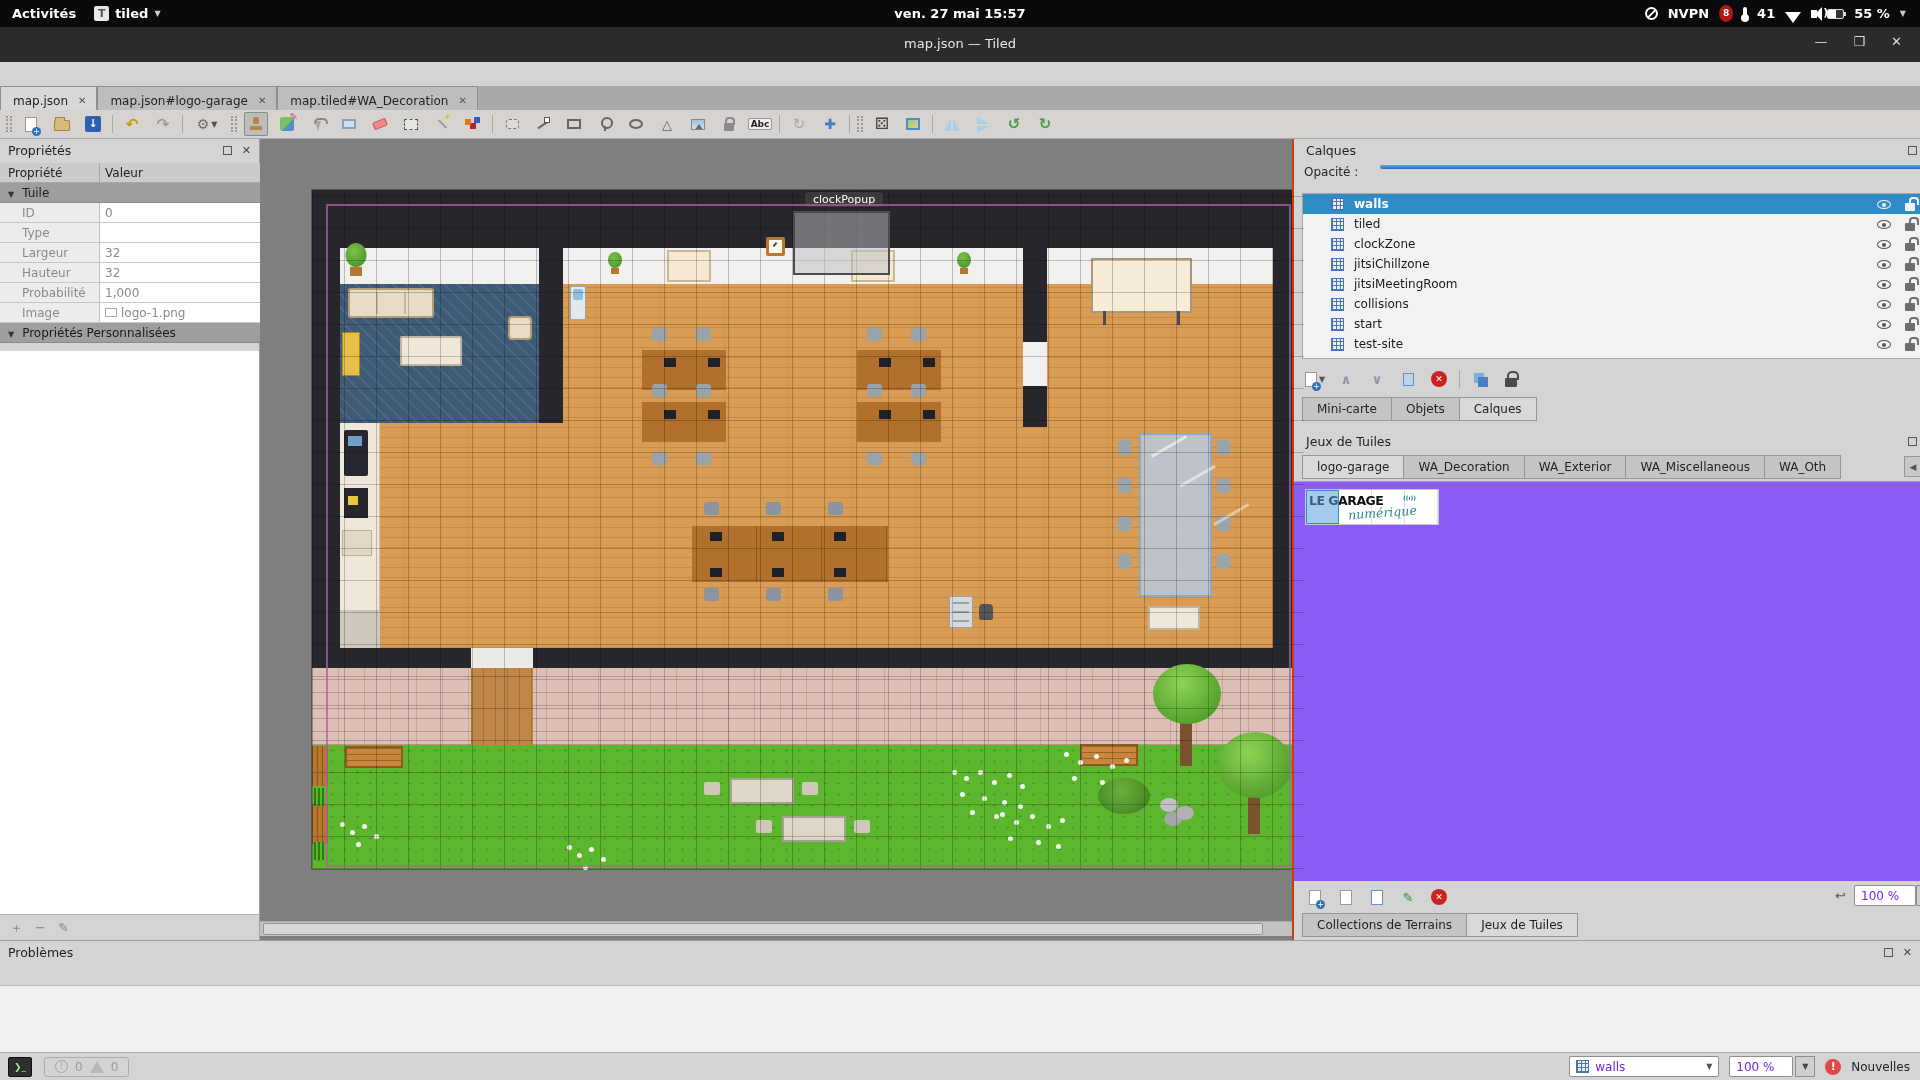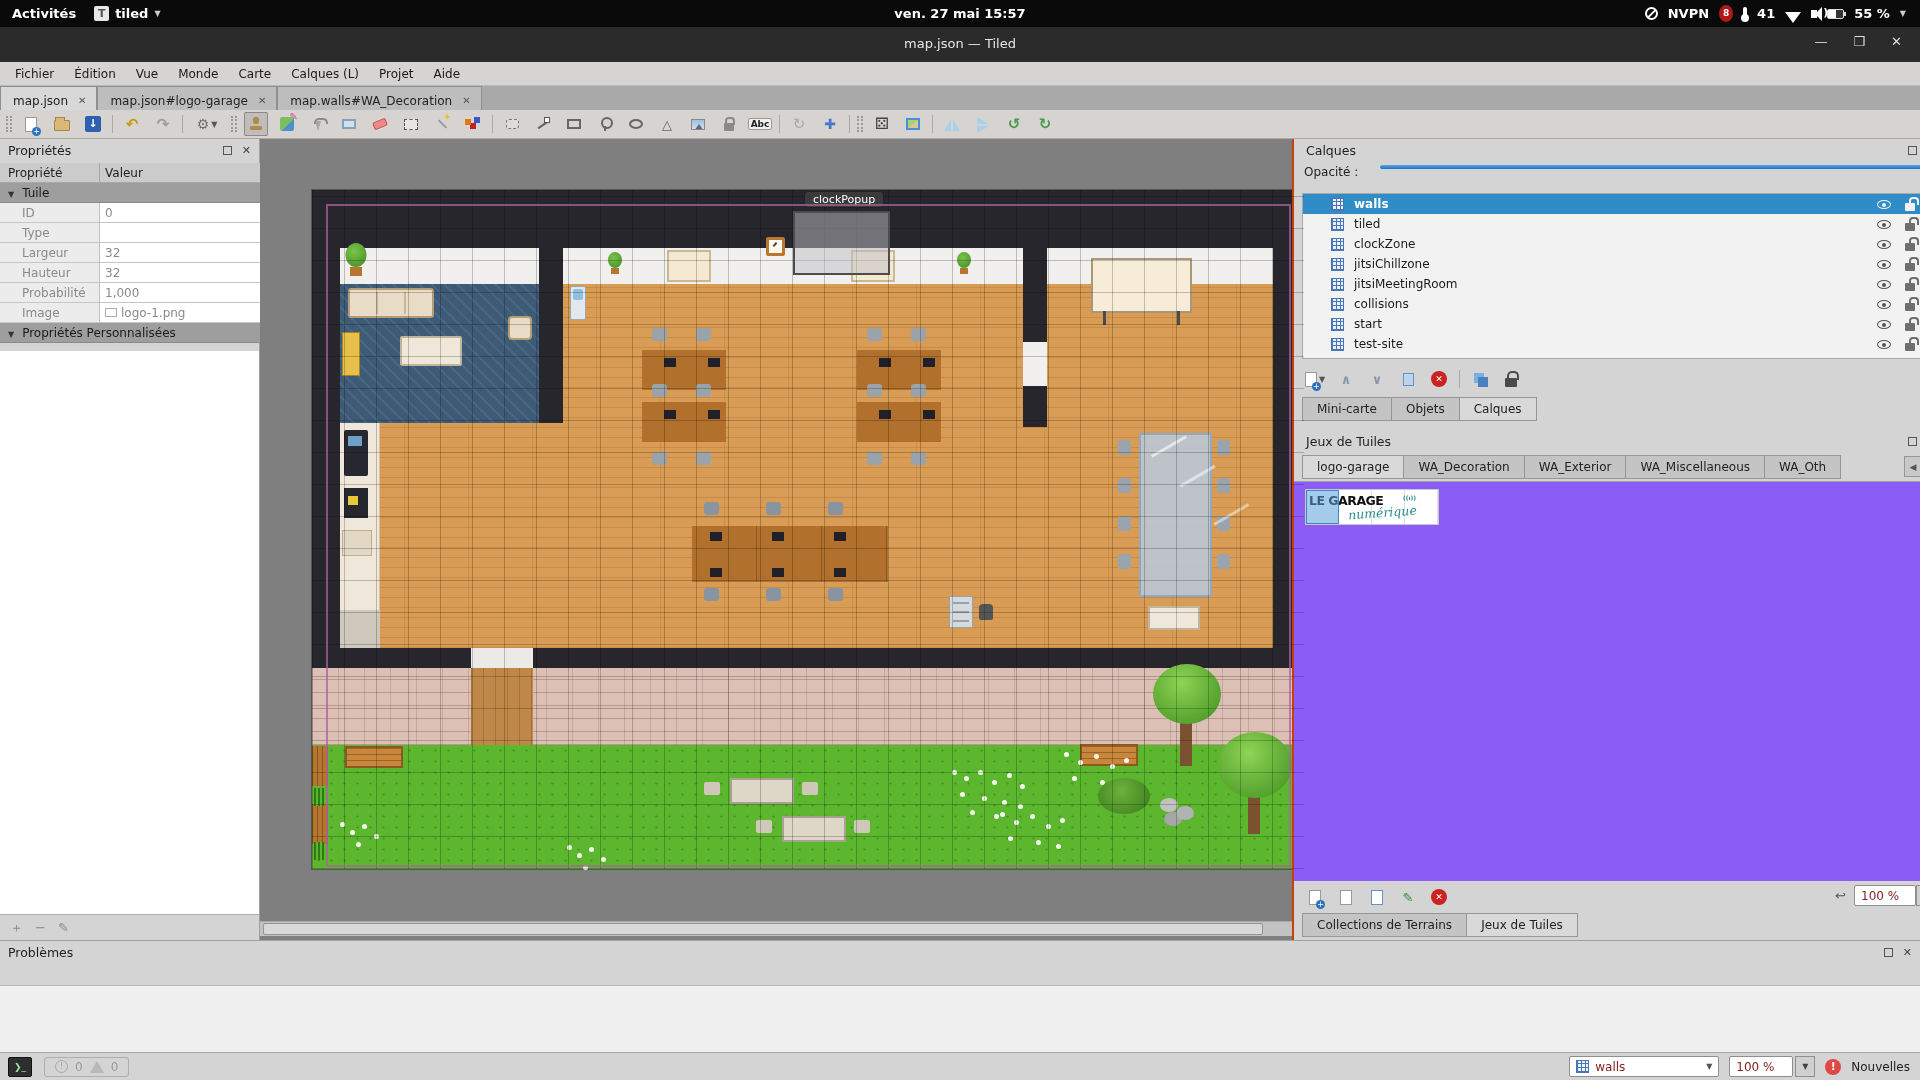--- a/index.html
+++ b/index.html
@@ -230,21 +230,21 @@
   .tsarrows span{width:18px;height:21px;background:#c8c8c8;border:1px solid #969696;text-align:center;font-size:9px;line-height:20px;color:#555}
   #tscontent{position:absolute;left:0;top:342px;right:0;height:400px;background:#8b5cf6;border-top:1px solid #a0a0a0}
   #tslogo{position:absolute;left:12px;top:8px;width:132px;height:34px;background:#fff;background-image:repeating-linear-gradient(90deg,transparent 0 32px,rgba(0,0,0,.12) 32px 33px);box-shadow:0 0 0 1px #c8c8c8}
   #tslogo .seltile{position:absolute;left:0;top:0;width:33px;height:34px;background:rgba(90,160,216,.55);border:1px solid #3a8ac8}
   #tslogo .l1{position:absolute;left:3px;top:3px;font-size:12.5px;font-weight:700;letter-spacing:-.5px;color:#111}
   #tslogo .mark{position:absolute;left:97px;top:4px;font-size:6px;color:#2a8a8a;font-weight:700}
   #tslogo .l2{position:absolute;left:42px;top:15px;font-size:12.5px;color:#2a8a8a;font-family:"DejaVu Serif",serif;font-style:italic;transform:rotate(-4deg)}
   #tsbtns{position:absolute;left:10px;top:746px;height:24px;display:flex;align-items:center;gap:9px}
   #tszoom{position:absolute;right:8px;top:746px;display:flex;align-items:center;gap:8px}
   .combo{background:#fff;border:1px solid #8e8e8e;border-radius:2px;height:21px;display:flex;align-items:center;padding:0 6px;gap:6px}
-  .combo .cv{color:#7f1d1d}
+  .combo .cv{color:#6d28d9}
   .arbtn{width:20px;height:21px;background:#d0d0d0;border:1px solid #8e8e8e;text-align:center;font-size:8px;line-height:20px;color:#444}
   #tsbottomtabs{position:absolute;left:8px;top:774px;display:flex}
 
   
   #problems{position:absolute;left:0;top:940px;width:1920px;height:112px;background:#d4d4d4;border-top:1px solid #a0a0a0}
   #prbrow{position:absolute;left:4px;top:22px;right:4px;height:22px;display:flex;align-items:center;gap:12px}
   #prbfilter{flex:0 0 1630px;height:20px;border:1px solid #949494;background:#fff;padding:0 6px;font-size:12px;font-family:inherit;color:#333}
   #prbfilter::placeholder{color:#9a9a9a}
   .cbx{width:13px;height:13px;background:#fff;border:1px solid #777;font-size:11px;line-height:12px;text-align:center;color:#111}
   .btn{background:#d2d2d2;border:1px solid #909090;border-radius:2px;padding:2px 16px;color:#1a1a1a}
@@ -290,42 +290,32 @@
 
   <div id="titlebar">
     <div class="t">map.json — Tiled</div>
     <div id="winctl">
       <span>—</span>
       <span>❒</span>
       <span>✕</span>
     </div>
   </div>
 
-  <div id="menubar">
-    <span class="mi">Fichier</span>
-    <span class="mi">Édition</span>
-    <span class="mi">Vue</span>
-    <span class="mi">Monde</span>
-    <span class="mi">Carte</span>
-    <span class="mi">Calques (L)</span>
-    <span class="mi">Projet</span>
-    <span class="mi">Aide</span>
-  </div>
 
   <div id="tabbar">
     <div class="dtab active">
       <span>map.json</span>
       <span class="tclose">✕</span>
     </div>
     <div class="dtab">
       <span>map.json#logo-garage</span>
       <span class="tclose">✕</span>
     </div>
     <div class="dtab">
-      <span>map.walls#WA_Decoration</span>
+      <span>map.tiled#WA_Decoration</span>
       <span class="tclose">✕</span>
     </div>
   </div>
 
   <div id="toolbar">
     <span class="thandle"></span>
     <span class="tbtn">
         <span class="ic-page plus"></span>
       </span>
     <span class="tbtn">

